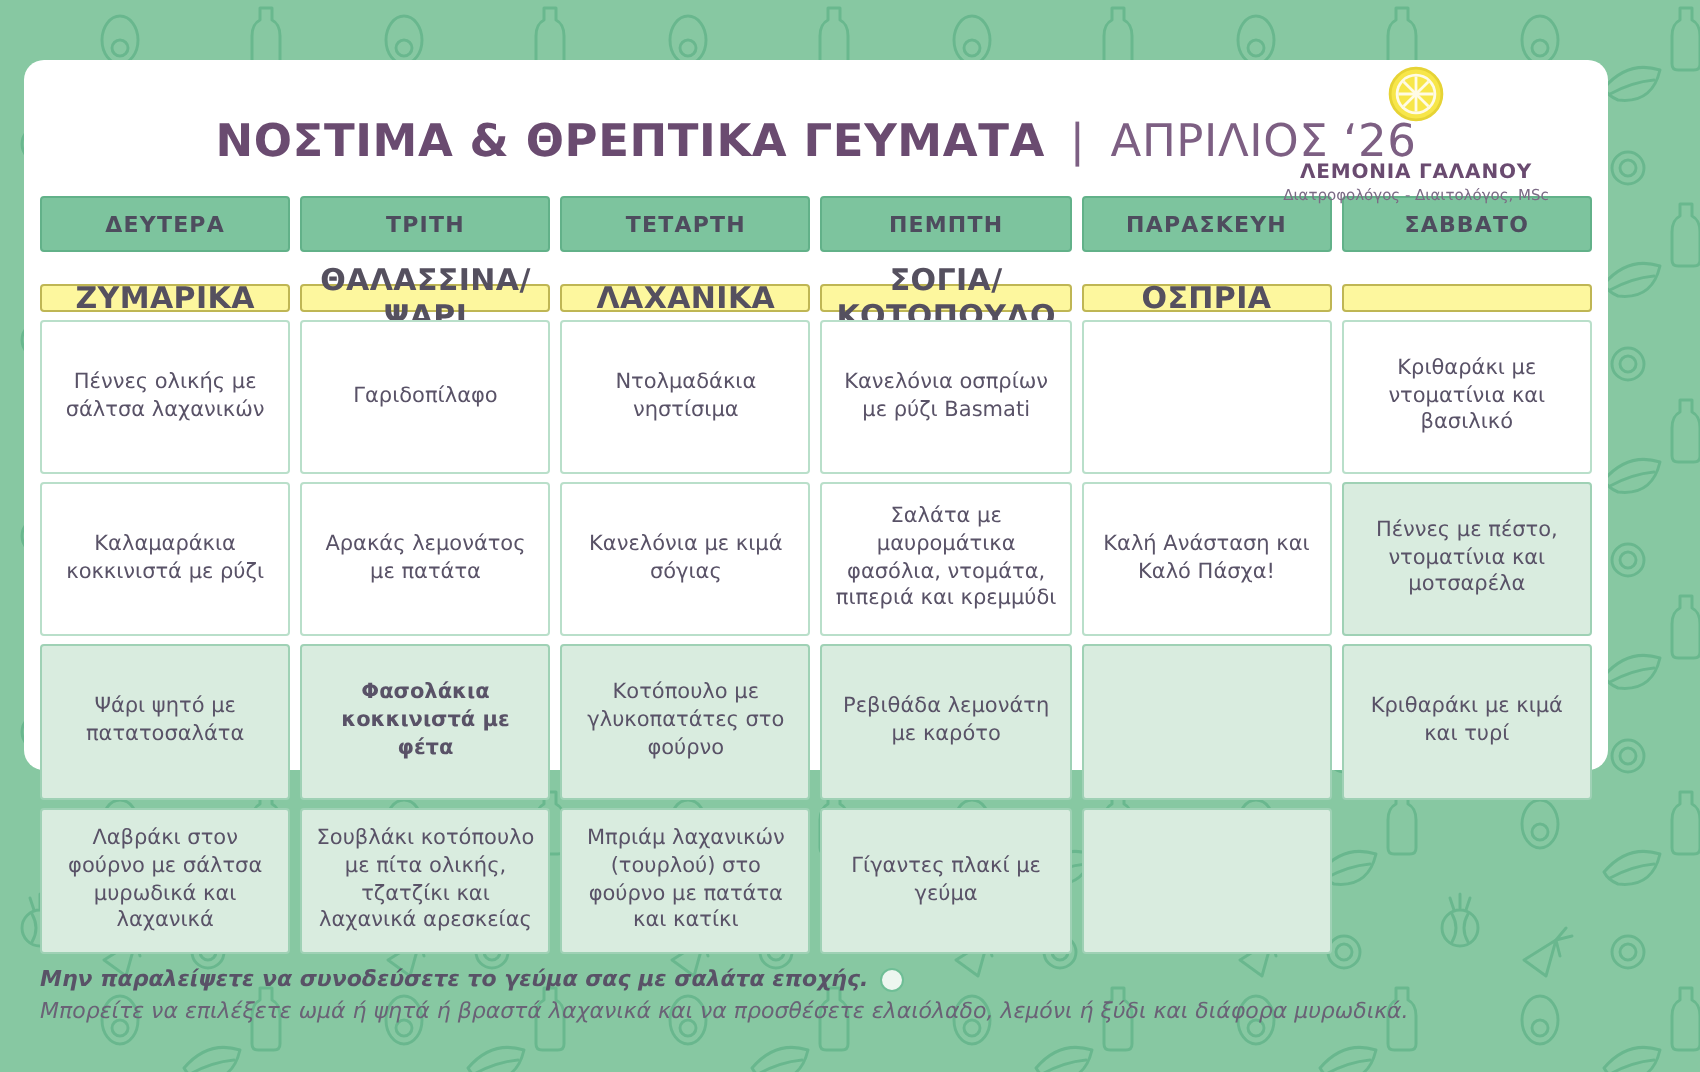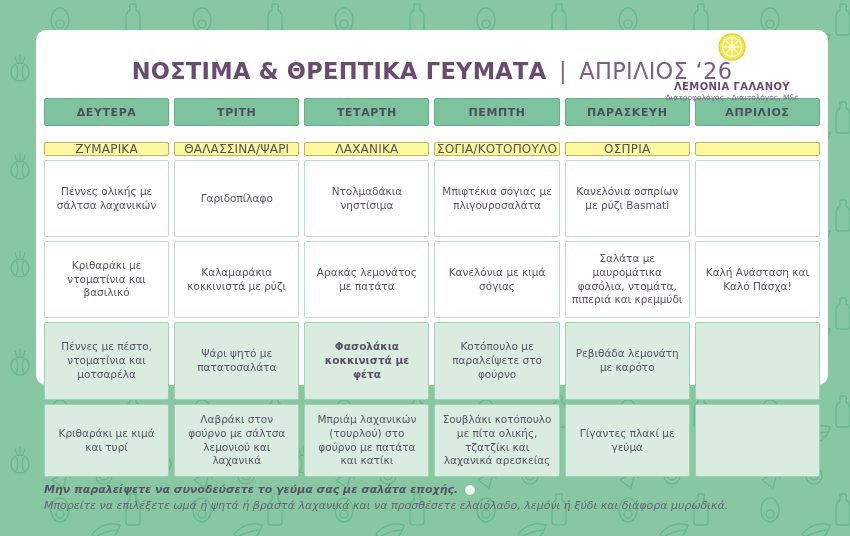--- a/index.html
+++ b/index.html
@@ -4,21 +4,21 @@
 <style>
   html,body{margin:0;padding:0;}
   body{
     width:850px;height:536px;position:relative;overflow:hidden;
     background:var(--background-green,#87c8a2);
     font-family:"DejaVu Sans","Liberation Sans",sans-serif;
   }
   .bg-svg{position:absolute;left:0;top:0;z-index:0;}
   .doodle{fill:none;stroke:var(--doodle-green,#5fb287);stroke-width:1.5;stroke-linecap:round;stroke-linejoin:round;opacity:.75;}
   .card{
-    position:absolute;left:36px;top:30px;width:792px;height:355px;z-index:1;
+    position:absolute;left:12px;top:30px;width:792px;height:355px;z-index:1;
     background:var(--card-white,#fff);border-radius:10px;
     padding:2px 8px 0 8px;box-sizing:border-box;
   }
   .header{position:relative;height:64px;}
   .title{position:absolute;left:0;right:0;top:26px;text-align:center;font-size:22.5px;letter-spacing:.3px;white-space:nowrap;}
   .t-main{font-weight:bold;color:var(--title-purple,#6a4b70);}
   .t-sep{color:var(--title-month-purple,#7d5f83);font-weight:normal;margin:0 5px;}
   .t-month{color:var(--title-month-purple,#7d5f83);font-weight:normal;}
   .logo{position:absolute;right:10px;top:1px;width:156px;text-align:center;}
   .logo-name{font-weight:bold;color:var(--title-purple,#6a4b70);font-size:10px;letter-spacing:.4px;margin-top:16px;white-space:nowrap;}
@@ -28,21 +28,21 @@
     grid-template-rows:28px 26px 77px 77px 78px 73px;
     gap:4px 5px;margin-top:2px;
   }
   .cell{display:flex;align-items:center;justify-content:center;text-align:center;border-radius:2px;box-sizing:border-box;}
   .day{
     background:var(--header-cell-green,#7dc49e);border:1.5px solid var(--header-cell-border,#62b189);
     color:#4e4c5e;font-weight:bold;font-size:11px;letter-spacing:.6px;
   }
   .cat{
     background:var(--category-yellow,#fdf79e);border:1.5px solid var(--category-border,#bfb654);
-    color:#55505f;font-weight:normal;font-size:12px;letter-spacing:.2px;margin-top:12px;
+    color:#55505f;font-weight:bold;font-size:15px;letter-spacing:.2px;margin-top:12px;
   }
   .meal{
     background:#fff;border:1.5px solid var(--cell-border-light,#b9dfca);
     color:var(--text-dark,#595267);font-size:10.5px;line-height:1.32;padding:3px 6px;
   }
   .meal.shaded{background:var(--shaded-cell-green,#d9ecdf);border-color:var(--shaded-cell-border,#9fd1b5);}
   .meal.bold{font-weight:bold;}
   .footer{margin-top:6px;color:var(--text-dark,#595267);}
   .f1{font-size:11px;font-weight:bold;font-style:italic;display:flex;align-items:center;gap:6px;}
   .swatch{width:10px;height:10px;border-radius:50%;background:#edf6f0;border:1.5px solid #6fbe96;display:inline-block;flex:0 0 auto;}
@@ -113,49 +113,48 @@
       <div class="logo-sub">Διατροφολόγος - Διαιτολόγος, MSc</div>
     </div>
   </div>
 
   <div class="grid" id="grid">
       <div class="cell day">ΔΕΥΤΕΡΑ</div>
       <div class="cell day">ΤΡΙΤΗ</div>
       <div class="cell day">ΤΕΤΑΡΤΗ</div>
       <div class="cell day">ΠΕΜΠΤΗ</div>
       <div class="cell day">ΠΑΡΑΣΚΕΥΗ</div>
-      <div class="cell day">ΑΠΡΙΛΙΟΣ</div>
+      <div class="cell day">ΣΑΒΒΑΤΟ</div>
       <div class="cell cat">ΖΥΜΑΡΙΚΑ</div>
       <div class="cell cat">ΘΑΛΑΣΣΙΝΑ/ΨΑΡΙ</div>
       <div class="cell cat">ΛΑΧΑΝΙΚΑ</div>
       <div class="cell cat">ΣΟΓΙΑ/ΚΟΤΟΠΟΥΛΟ</div>
       <div class="cell cat">ΟΣΠΡΙΑ</div>
       <div class="cell cat"></div>
       <div class="cell meal">Πέννες ολικής με σάλτσα λαχανικών</div>
       <div class="cell meal">Γαριδοπίλαφο</div>
       <div class="cell meal">Ντολμαδάκια νηστίσιμα</div>
-      <div class="cell meal">Μπιφτέκια σόγιας με πλιγουροσαλάτα</div>
       <div class="cell meal">Κανελόνια οσπρίων με ρύζι Basmati</div>
       <div class="cell meal"></div>
       <div class="cell meal">Κριθαράκι με ντοματίνια και βασιλικό</div>
       <div class="cell meal">Καλαμαράκια κοκκινιστά με ρύζι</div>
       <div class="cell meal">Αρακάς λεμονάτος με πατάτα</div>
       <div class="cell meal">Κανελόνια με κιμά σόγιας</div>
       <div class="cell meal">Σαλάτα με μαυρομάτικα φασόλια, ντομάτα, πιπεριά και κρεμμύδι</div>
       <div class="cell meal">Καλή Ανάσταση και Καλό Πάσχα!</div>
       <div class="cell meal shaded">Πέννες με πέστο, ντοματίνια και μοτσαρέλα</div>
       <div class="cell meal shaded">Ψάρι ψητό με πατατοσαλάτα</div>
       <div class="cell meal shaded bold">Φασολάκια κοκκινιστά με φέτα</div>
-      <div class="cell meal shaded">Κοτόπουλο με παραλείψετε στο φούρνο</div>
+      <div class="cell meal shaded">Κοτόπουλο με γλυκοπατάτες στο φούρνο</div>
       <div class="cell meal shaded">Ρεβιθάδα λεμονάτη με καρότο</div>
       <div class="cell meal shaded"></div>
       <div class="cell meal shaded">Κριθαράκι με κιμά και τυρί</div>
-      <div class="cell meal shaded">Λαβράκι στον φούρνο με σάλτσα λεμονιού και λαχανικά</div>
+      <div class="cell meal shaded">Λαβράκι στον φούρνο με σάλτσα μυρωδικά και λαχανικά</div>
+      <div class="cell meal shaded">Σουβλάκι κοτόπουλο με πίτα ολικής, τζατζίκι και λαχανικά αρεσκείας</div>
       <div class="cell meal shaded">Μπριάμ λαχανικών (τουρλού) στο φούρνο με πατάτα και κατίκι</div>
-      <div class="cell meal shaded">Σουβλάκι κοτόπουλο με πίτα ολικής, τζατζίκι και λαχανικά αρεσκείας</div>
       <div class="cell meal shaded">Γίγαντες πλακί με γεύμα</div>
       <div class="cell meal shaded"></div>
     </div>
 
   <div class="footer">
     <div class="f1">
       <span>Μην παραλείψετε να συνοδεύσετε το γεύμα σας με σαλάτα εποχής.</span>
       <span class="swatch"></span>
     </div>
     <div class="f2">Μπορείτε να επιλέξετε ωμά ή ψητά ή βραστά λαχανικά και να προσθέσετε ελαιόλαδο, λεμόνι ή ξύδι και διάφορα μυρωδικά.</div>

